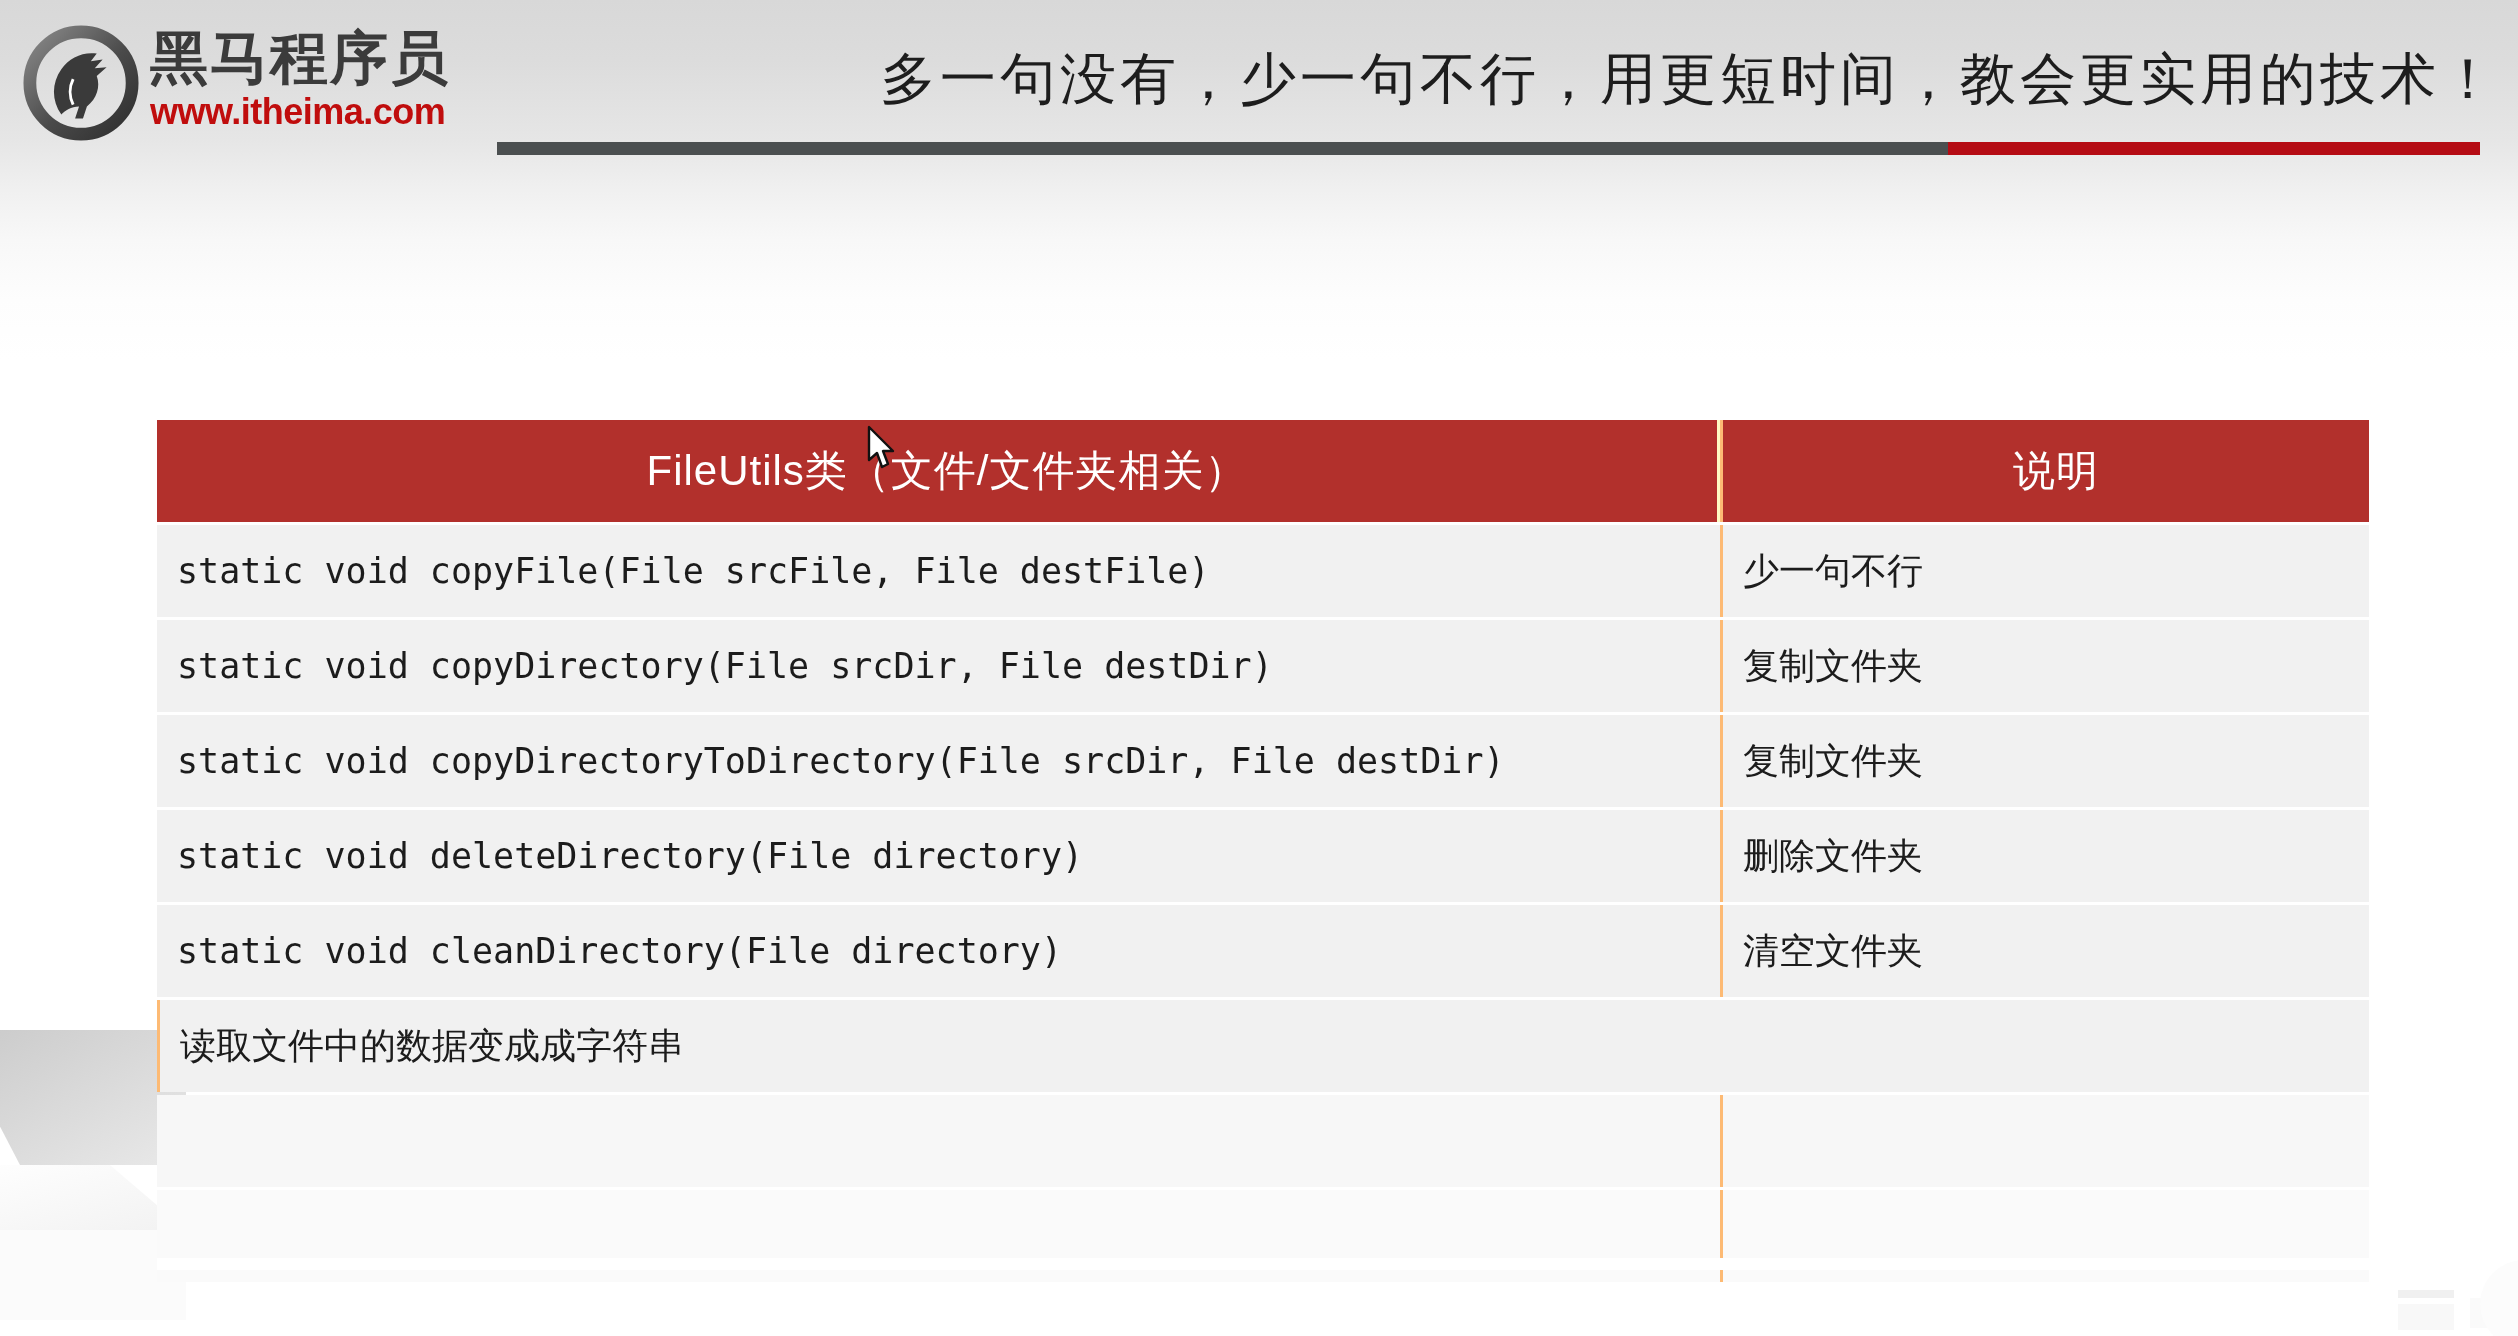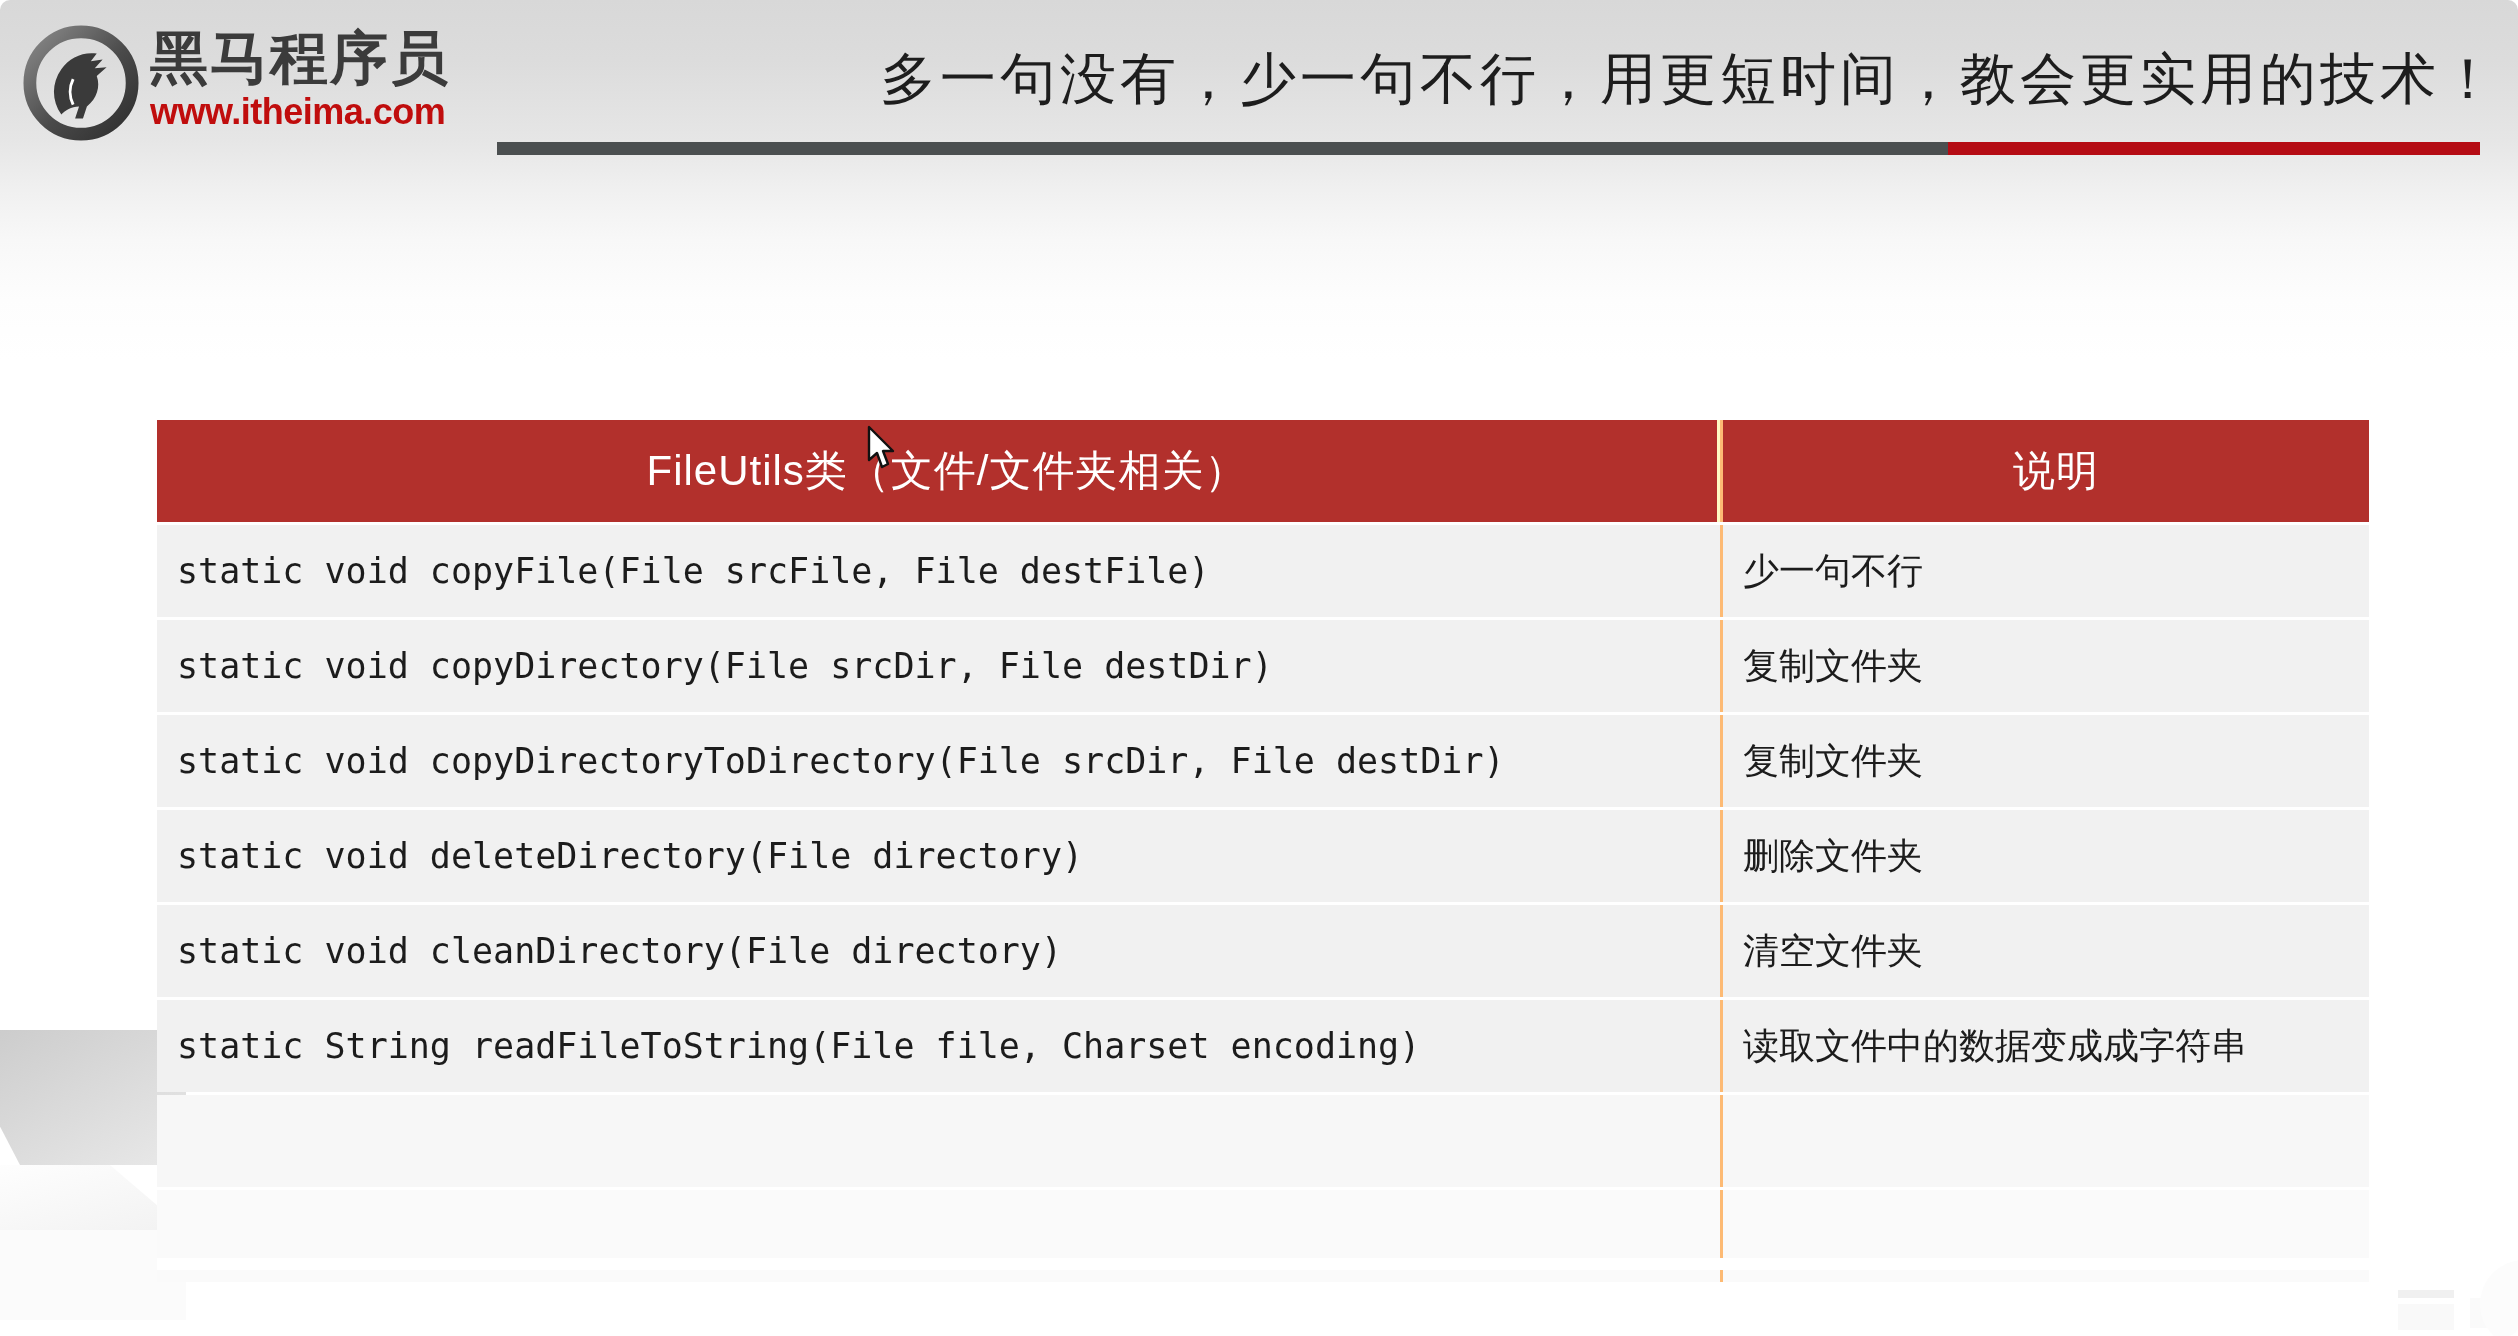--- a/index.html
+++ b/index.html
@@ -23,21 +23,20 @@
       linear-gradient(to bottom,
         #d8d8d8 0px,
         #dcdcdc 60px,
         #e6e6e6 140px,
         #f0f0f0 190px,
         #f8f8f8 240px,
         #fdfdfd 300px,
         #ffffff 360px,
         #ffffff 100%);
     overflow: hidden;
-    border-radius: 10px;
   }
 
   
   .deco-chevron {
     position: absolute;
     left: -40px;
     top: 990px;
     width: 230px;
     height: 360px;
     pointer-events: none;
@@ -308,21 +307,20 @@
     </div>
     <div class="trow tbody-row">
       <div class="cell-left">static void deleteDirectory(File directory)</div>
       <div class="cell-right">删除文件夹</div>
     </div>
     <div class="trow tbody-row">
       <div class="cell-left">static void cleanDirectory(File directory)</div>
       <div class="cell-right">清空文件夹</div>
     </div>
     <div class="trow tbody-row">
-      <div class="cell-left">static String readFileToString(File file, Charset encoding)</div>
       <div class="cell-right">读取文件中的数据变成成字符串</div>
     </div>
     <div class="trow tbody-row empty">
       <div class="cell-left"></div>
       <div class="cell-right"></div>
     </div>
     <div class="trow tbody-row empty2">
       <div class="cell-left"></div>
       <div class="cell-right"></div>
     </div>

